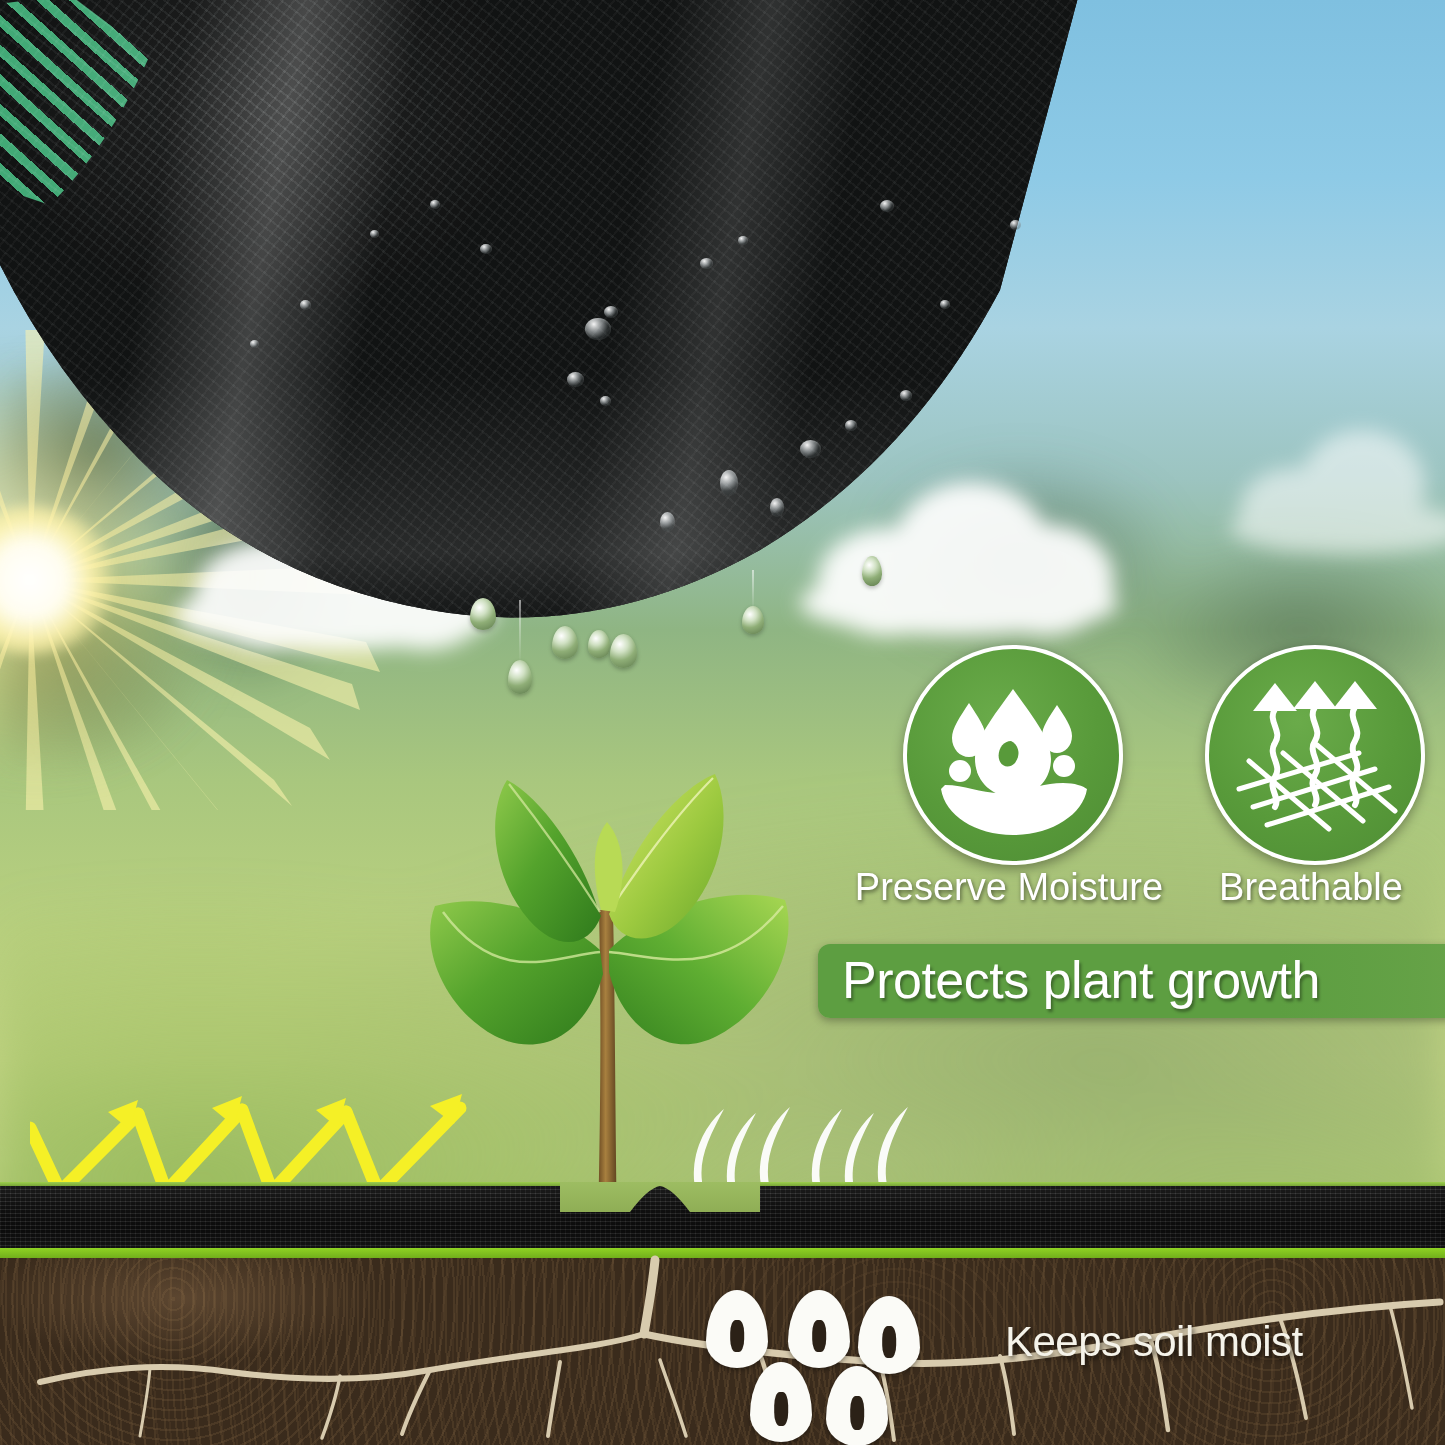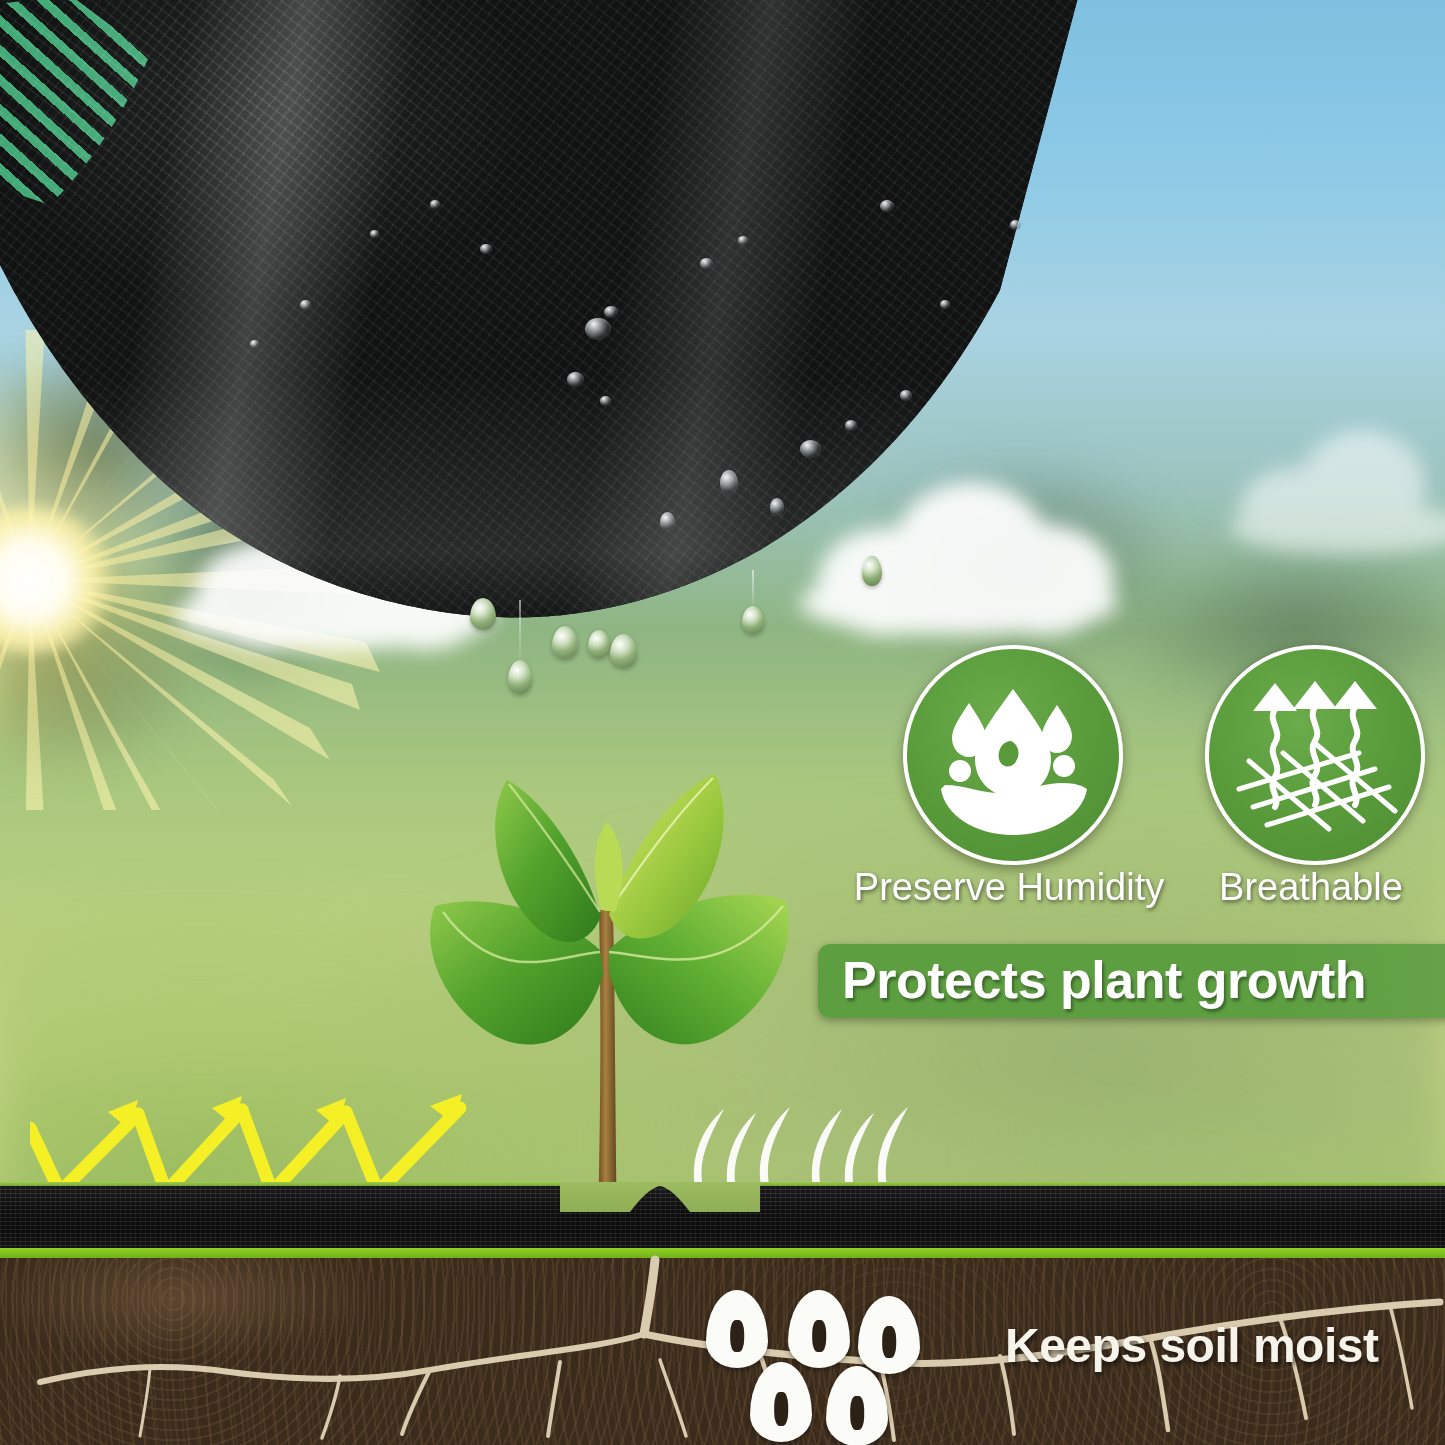--- a/index.html
+++ b/index.html
@@ -170,26 +170,26 @@
     position:absolute;left:42px;top:14px;width:720px;
     color:#ffffff;font-size:62px;line-height:1.05;font-weight:bold;letter-spacing:-.5px;
     text-shadow:2px 3px 3px rgba(0,0,0,.38);
   }
   #growBanner{
     left:818px;top:944px;width:640px;height:74px;border-radius:12px 0 0 12px;
     background:linear-gradient(to right,#5d9e41 0%,#5d9e41 72%,rgba(93,158,65,.88) 100%);
     box-shadow:0 3px 9px rgba(0,0,0,.3);
   }
   #growBanner .gtxt{
-    position:absolute;left:24px;top:6px;color:#fff;font-size:52px;font-weight:bold;
+    position:absolute;left:24px;top:6px;color:#fff;font-size:52px;font-weight:normal;
     letter-spacing:-.5px;text-shadow:2px 3px 3px rgba(0,0,0,.35);white-space:nowrap;
   }
   #soilMoist{
     left:1005px;top:1318px;width:430px;height:70px;color:#f5f3ea;
-    font-size:48px;font-weight:bold;letter-spacing:-.5px;white-space:nowrap;
+    font-size:42px;font-weight:normal;letter-spacing:-.5px;white-space:nowrap;
     text-shadow:2px 3px 5px rgba(0,0,0,.6);
   }
 
   
   .badge{position:absolute;border-radius:50%;
     background:radial-gradient(circle at 42% 34%, #6aab4a 0%, #589a3a 55%, #4e8c34 100%);
     border:4px solid #ffffff;box-shadow:0 4px 12px rgba(0,0,0,.35);}
   .badgeLabel{position:absolute;color:#ffffff;font-size:38px;text-align:center;
     text-shadow:1px 2px 4px rgba(0,0,0,.55);white-space:nowrap;}
   #badgeHumidity{left:903px;top:645px;width:212px;height:212px;}
@@ -418,21 +418,21 @@
         <path d="M62,54 C71,68 79,79 79,89 C79,100 71,108 62,108 C53,108 45,100 45,89 C45,79 53,68 62,54 Z"></path>
         <path d="M150,56 C158,68 165,78 165,87 C165,97 158,104 150,104 C142,104 135,97 135,87 C135,78 142,68 150,56 Z"></path>
         <path d="M79,100 C84,108 88,114 88,120 C88,126 84,131 79,131 C74,131 70,126 70,120 C70,114 74,108 79,100 Z"></path>
         <circle cx="53" cy="122" r="11"></circle>
         <circle cx="157" cy="117" r="11"></circle>
         <path d="M38,136 C58,136 72,144 94,144 C116,144 132,134 156,134 C168,134 176,137 180,140 C176,166 144,186 106,186 C68,186 38,166 34,140 Z"></path>
       </g>
       <path d="M104,92 C112,96 114,106 108,114 C102,120 94,118 92,110 C90,101 96,92 104,92 Z" fill="#589a3a"></path>
     </svg>
   </div>
-  <div class="badgeLabel" id="labelHumidity">Preserve Humidity</div>
+  <div class="badgeLabel" id="labelHumidity">Preserve Moisture</div>
 
   <div class="badge" id="badgeBreathable">
     <svg class="badgeIcon" viewBox="0 0 212 212">
       <g stroke="#ffffff" stroke-width="6" fill="none" stroke-linecap="round">
         <path d="M66,60 C58,72 74,82 66,94 C58,106 74,116 66,128 C58,140 72,148 66,158"></path>
         <path d="M106,58 C98,70 114,80 106,92 C98,104 114,114 106,126 C98,138 112,146 106,156"></path>
         <path d="M146,58 C138,70 154,80 146,92 C138,104 154,114 146,126 C138,138 152,146 146,156"></path>
       </g>
       <g fill="#ffffff">
         <polygon points="66,34 88,62 44,62"></polygon>

